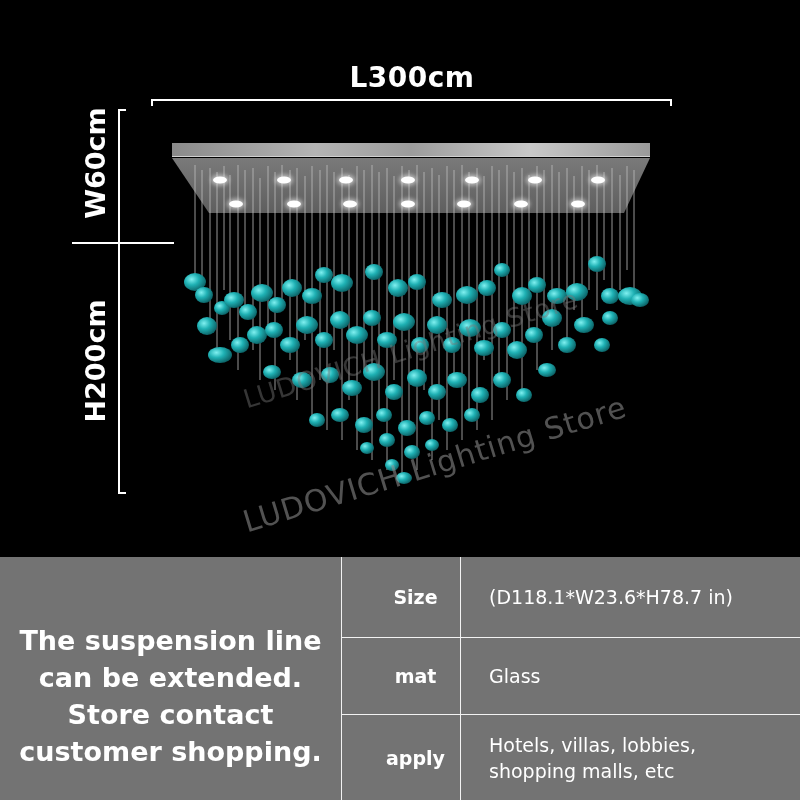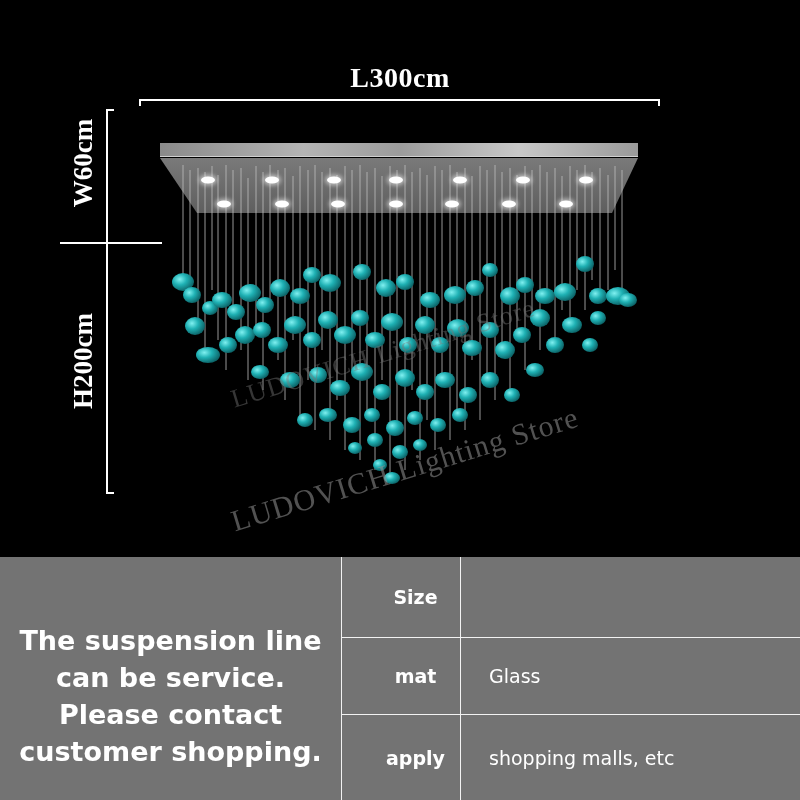--- a/index.html
+++ b/index.html
@@ -1,19 +1,19 @@
 <!DOCTYPE html>
 <html><head>
   <meta charset="utf-8">
   <style>
     * { margin: 0; padding: 0; box-sizing: border-box; }
     html, body { width: 800px; height: 800px; background: #000; overflow: hidden; }
     body { position: relative; font-family: "DejaVu Sans", "Liberation Sans", sans-serif; color: #fff; }
 
-    .stage { position: absolute; left: 0; top: 0; width: 733px; height: 557px; background: #000; overflow: hidden; font-family: Liberation Serif, serif; }
+    .stage { position: absolute; left: 12px; top: 0; width: 733px; height: 557px; background: #000; overflow: hidden; }
 
     
     .dim-label { position: absolute; color: #fff; font-weight: bold; white-space: nowrap; }
     .dim-length { left: 0; width: 800px; text-align: center; top: 60px; font-size: 28px; line-height: 36px; letter-spacing: 0.5px; }
     .dim-width { left: 83px; top: 163px; font-size: 27px; transform: translate(-50%, -50%) rotate(-90deg); }
     .dim-height { left: 83px; top: 361px; font-size: 27px; transform: translate(-50%, -50%) rotate(-90deg); }
 
     .line { position: absolute; background: #fff; }
     .l-top { left: 139px; top: 99px; width: 521px; height: 2px; }
     .l-top-tick-l { left: 139px; top: 99px; width: 2px; height: 7px; }
@@ -263,41 +263,43 @@
   </svg>
 
   <div class="watermark wm-1">LUDOVICH Lighting Store</div>
   <div class="watermark wm-2">LUDOVICH Lighting Store</div>
 </div>
 
 <div class="info">
   <div class="note">
     <div class="note-text">
       <div>The suspension line</div>
-      <div>can be service.</div>
-      <div>Please contact</div>
+      <div>can be extended.</div>
+      <div>Store contact</div>
       <div>customer shopping.</div>
     </div>
   </div>
 
   <div class="vline vl1"></div>
   <div class="vline vl2"></div>
   <div class="hline hl1"></div>
   <div class="hline hl2"></div>
 
   <div class="row row1">
     <div class="k">Size</div>
     <div class="v">
+      <div>(D118.1*W23.6*H78.7 in)</div>
     </div>
   </div>
   <div class="row row2">
     <div class="k">mat</div>
     <div class="v">
       <div>Glass</div>
     </div>
   </div>
   <div class="row row3">
     <div class="k">apply</div>
     <div class="v">
+      <div>Hotels, villas, lobbies,</div>
       <div>shopping malls, etc</div>
     </div>
   </div>
 </div>
 
 </body></html>

